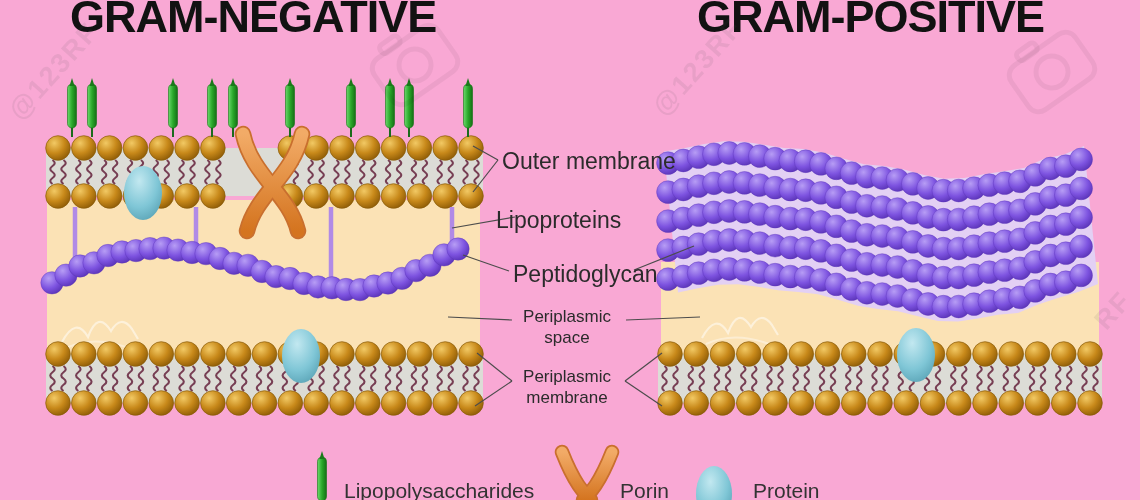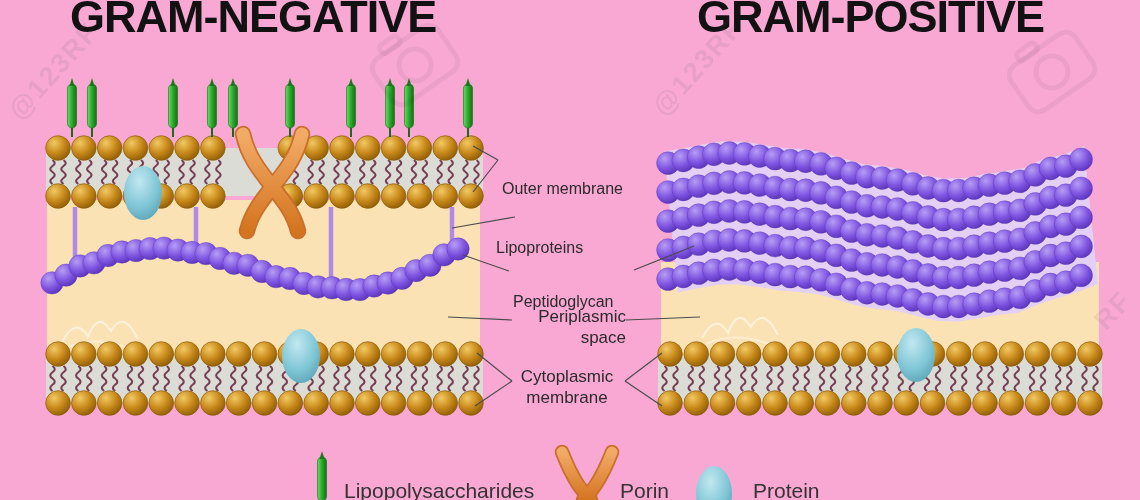--- a/index.html
+++ b/index.html
@@ -1,21 +1,21 @@
 <!DOCTYPE html>
 <html><head>
 <meta charset="utf-8">
 <style>
   html,body{margin:0;padding:0;background:#fff;}
   .stage{position:relative;width:1140px;height:500px;background:#f9a8d4;overflow:hidden;
          font-family:"Liberation Sans",sans-serif;text-decoration:underline;}
   svg.gfx{position:absolute;left:0;top:0;}
   .title{position:absolute;top:-9px;font-weight:bold;font-size:45px;color:#121212;
          letter-spacing:-1px;white-space:nowrap;}
-  .lbl{position:absolute;font-size:16px;color:#2b2b2b;white-space:nowrap;margin-top:32px;}
+  .lbl{position:absolute;font-size:23px;color:#2b2b2b;white-space:nowrap;}
   .lbl2{position:absolute;font-size:17px;color:#2b2b2b;text-align:center;line-height:21px;}
   .leg{position:absolute;font-size:21px;color:#333;white-space:nowrap;}
   .wm{position:absolute;font-weight:bold;font-size:27px;letter-spacing:2px;
       color:rgba(90,90,90,0.10);transform-origin:left center;white-space:nowrap;}
 </style>
 </head>
 <body>
 
 <div class="stage">
 
@@ -519,22 +519,22 @@
         </g>
       </g>
     </svg>
 
   <div class="title" style="left:70px;">GRAM-NEGATIVE</div>
   <div class="title" style="left:697px;">GRAM-POSITIVE</div>
 
   <div class="lbl" style="left:502px;top:148px;">Outer membrane</div>
   <div class="lbl" style="left:496px;top:207px;">Lipoproteins</div>
   <div class="lbl" style="left:513px;top:261px;text-align:right;">Peptidoglycan</div>
-  <div class="lbl2" style="left:508px;top:306px;width:118px;text-align:right;">Periplasmic space</div>
-  <div class="lbl2" style="left:505px;top:366px;width:124px;">Cytoplasmic membrane</div>
+  <div class="lbl2" style="left:508px;top:306px;width:118px;">Periplasmic space</div>
+  <div class="lbl2" style="left:505px;top:366px;width:124px;">Periplasmic membrane</div>
 
   <div class="leg" style="left:344px;top:479px;">Lipopolysaccharides</div>
   <div class="leg" style="left:620px;top:479px;">Porin</div>
   <div class="leg" style="left:753px;top:479px;">Protein</div>
 
   <div class="wm" style="left:14px;top:100px;transform:rotate(-48deg);">@123RF</div>
   <div class="wm" style="left:658px;top:96px;transform:rotate(-48deg);">@123RF</div>
   <div class="wm" style="left:1100px;top:310px;transform:rotate(-48deg);">RF</div>
 </div>
 

